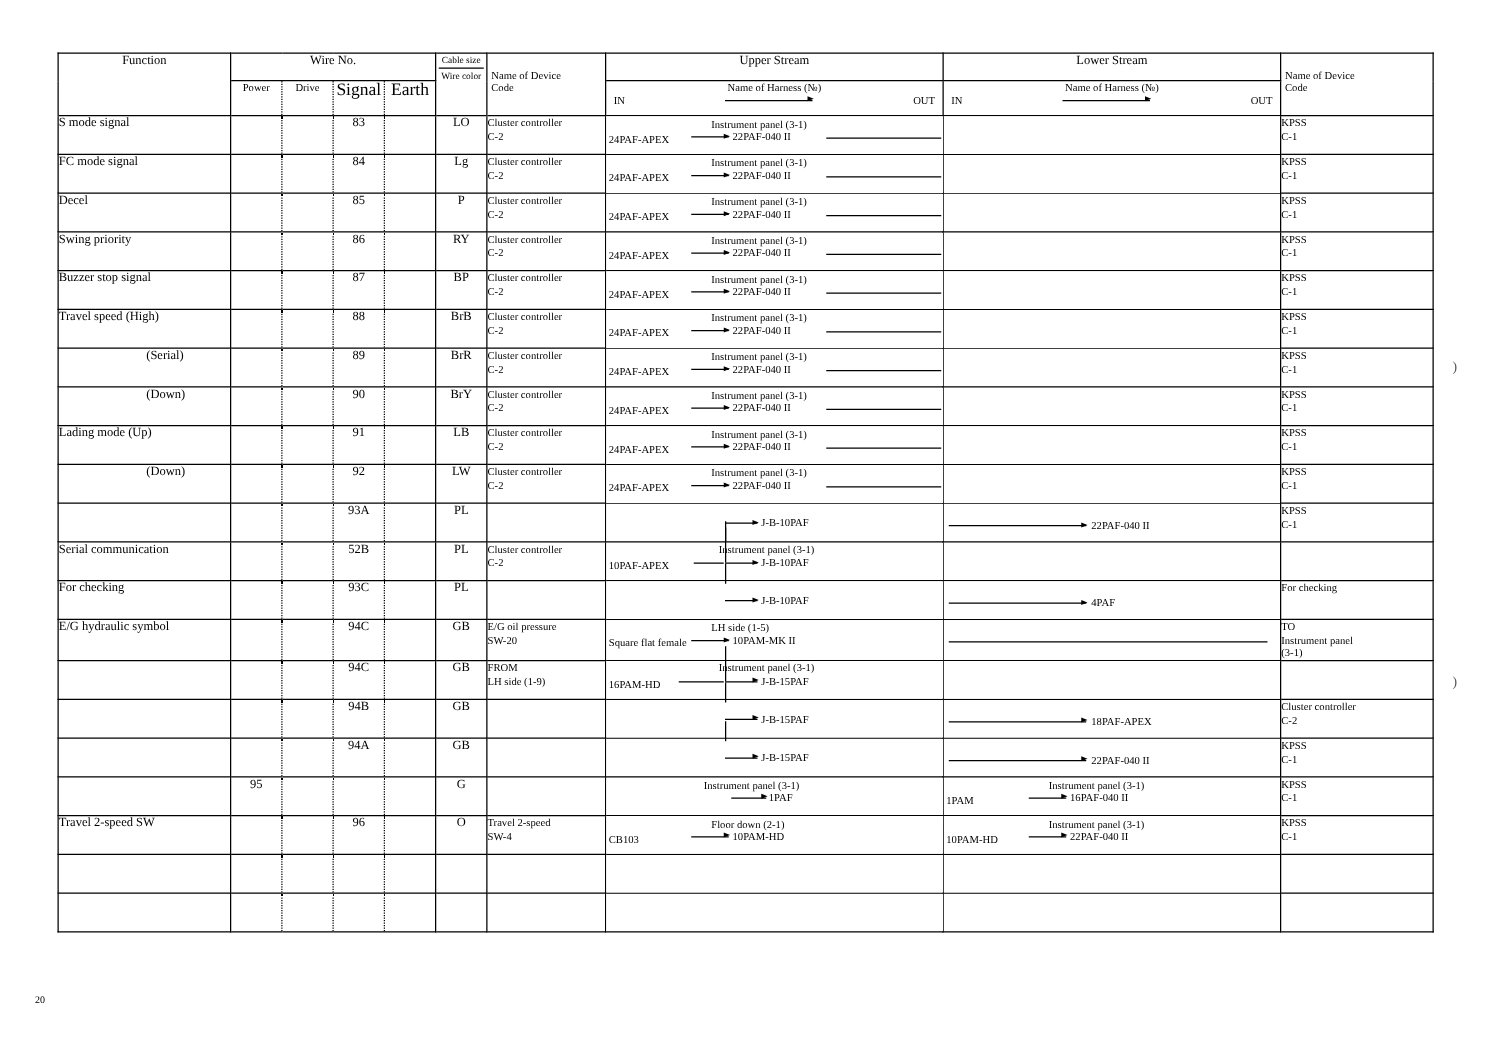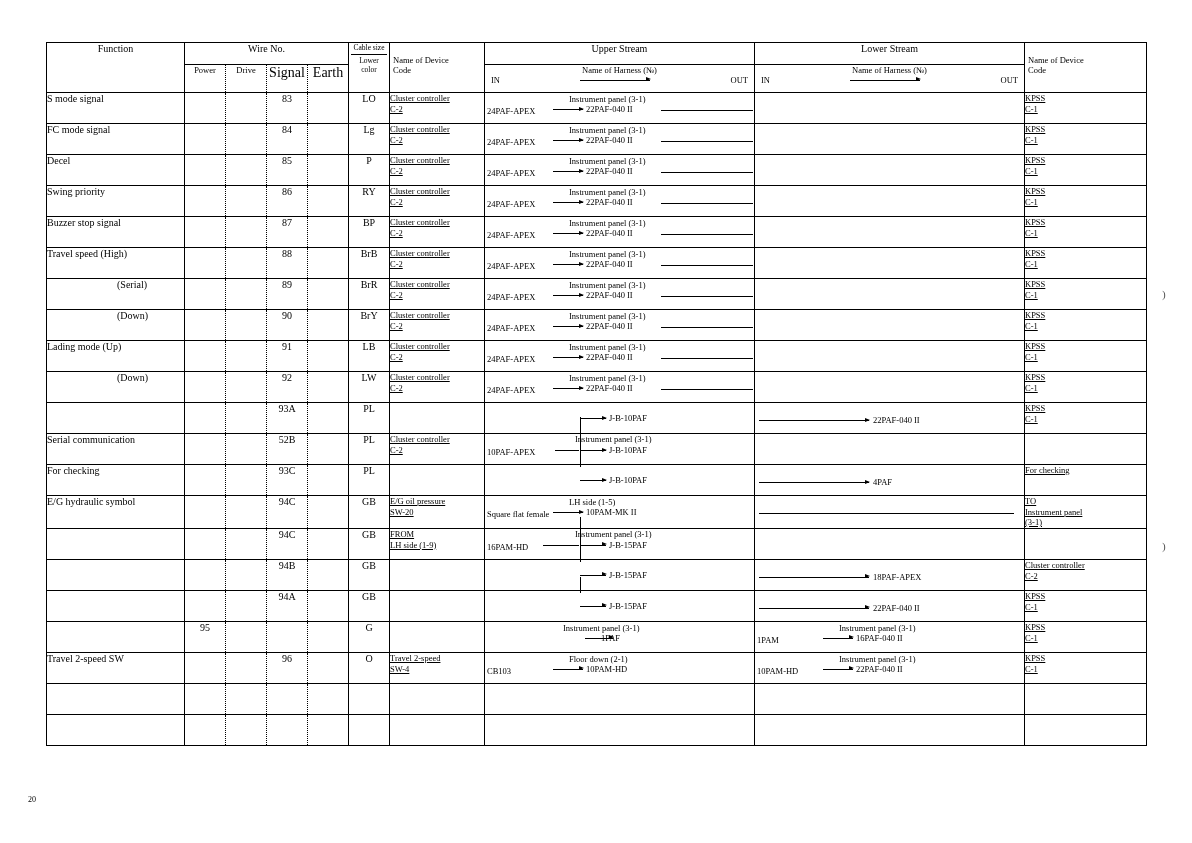--- a/index.html
+++ b/index.html
@@ -57,21 +57,20 @@
   .c-cable {
     text-align: center;
     font-size: 10px;
     padding-top: 14px;
   }
   .c-dev {
     font-size: 8.5px;
     line-height: 1.25;
     padding: 1px 2px;
     white-space: nowrap;
-    text-decoration: underline;
   }
   .c-stream {
     position: relative;
     font-size: 8.5px;
     padding: 0;
     height: 30px;
   }
   .sline { position: absolute; font-size: 8.5px; white-space: nowrap; }
   .arrow {
     display: inline-block;
@@ -127,21 +126,21 @@
       <col style="width:270px">
       <col style="width:270px">
       <col style="width:122px">
     </colgroup>
     <thead>
       <tr style="height:22px">
         <th class="hdr-cell nb-bot" rowspan="2">Function</th>
         <th class="hdr-cell" colspan="4">Wire No.</th>
         <th class="hdr-cell nb-bot" rowspan="2" style="font-size:7.5px">
           <div>Cable size</div>
-          <div style="border-top:1px solid #000;margin:2px 2px 0 2px;padding-top:1px">Lower color</div>
+          <div style="border-top:1px solid #000;margin:2px 2px 0 2px;padding-top:1px">Wire color</div>
         </th>
         <th class="hdr-cell" rowspan="2" style="text-align:left;padding-left:3px;font-size:8.5px;vertical-align:top;padding-top:12px;white-space:pre-line">Name of Device
 Code</th>
         <th class="hdr-cell">Upper Stream</th>
         <th class="hdr-cell">Lower Stream</th>
         <th class="hdr-cell" rowspan="2" style="text-align:left;padding-left:3px;font-size:8.5px;vertical-align:top;padding-top:12px;white-space:pre-line">Name of Device
 Code</th>
       </tr>
       <tr style="height:28px">
         <th class="hdr-cell dotted-r" style="font-size:8.5px">Power</th>
@@ -583,21 +582,21 @@
           <td class="c-num dotted-r">95</td>
           <td class="c-num dotted-l dotted-r"></td>
           <td class="c-num dotted-l dotted-r"></td>
           <td class="c-num dotted-l"></td>
           <td class="c-cable">G</td>
           <td class="c-dev" style="white-space: pre-line;"></td>
           <td class="c-stream">
             <div style="position: relative; height: 30px;">
               <div class="sline" style="left: 78px; top: 1px;">Instrument panel (3-1)</div>
               <span class="arrow" style="position: absolute; left: 100px; top: 16px; width: 28px;"></span>
-              <div class="sline" style="left: 116px; top: 11px;">1PAF</div>
+              <div class="sline" style="left: 130px; top: 11px;">1PAF</div>
             </div>
           </td>
           <td class="c-stream">
             <div style="position: relative; height: 30px;">
               <div class="sline" style="left: 2px; top: 13px;">1PAM</div>
               <div class="sline" style="left: 84px; top: 1px;">Instrument panel (3-1)</div>
               <span class="arrow" style="position: absolute; left: 68px; top: 16px; width: 30px;"></span>
               <div class="sline" style="left: 101px; top: 11px;">16PAF-040 II</div>
             </div>
           </td>

